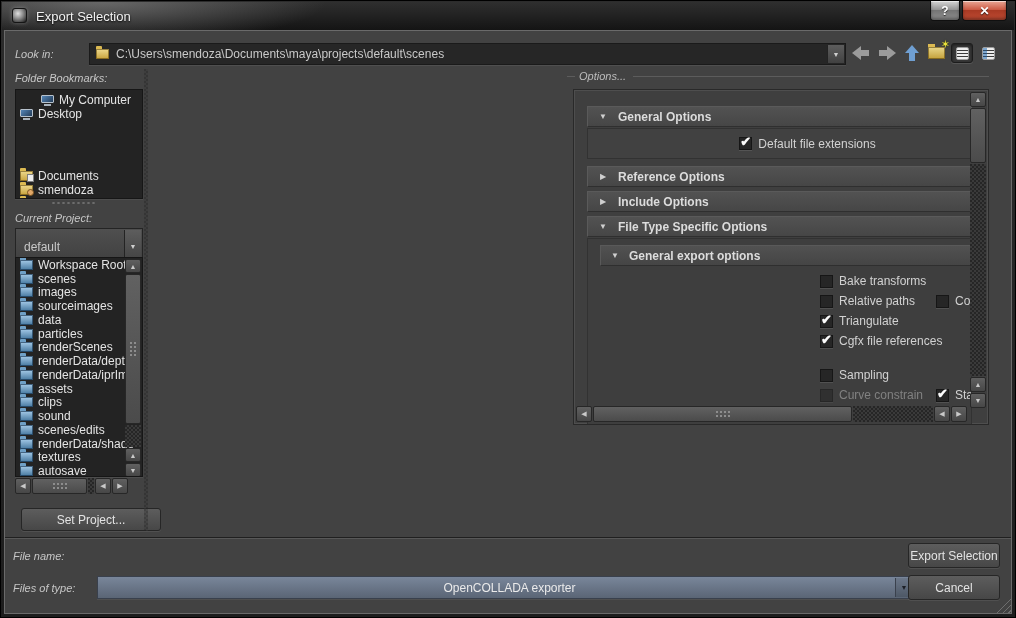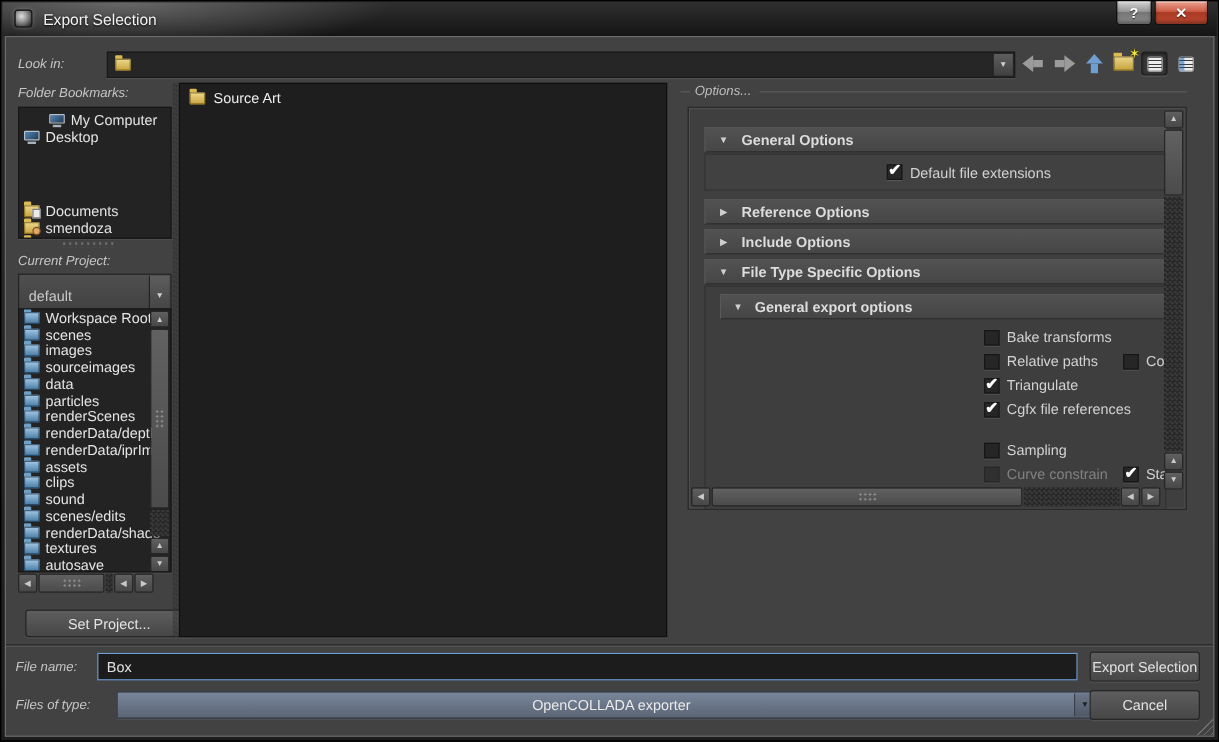--- a/index.html
+++ b/index.html
@@ -134,20 +134,21 @@
     </div>
   <div class="cap close">
       <span>✕</span>
     </div>
 
   <div class="client-frame"></div>
 
   <span class="lbl" style="left:14px; top:47px;">Look in:</span>
   <div class="field" style="left:88px; top:42px; width:757px; height:22px;">
     <span class="fold" style="margin:0 7px 0 6px;"></span>
+    <span>C:\Users\smendoza\Documents\maya\projects\default\scenes</span>
     <span class="combo-btn">
         <span>▼</span>
       </span>
   </div>
   <span class="nav-arrow back" style="left:851px; top:45px;">
       <span class="head"></span>
       <span class="stem"></span>
     </span>
   <span class="nav-arrow fwd" style="left:877px; top:45px;">
       <span class="head"></span>
@@ -298,26 +299,20 @@
         <span>▶</span>
       </div>
   </div>
 
   <div class="btn" style="left:20px; top:507px; width:140px; height:23px;">
       <span>Set Project...</span>
     </div>
 
   <div class="dither" style="position:absolute; left:143px; top:68px; width:4px; height:462px; opacity:.45;"></div>
 
-  <div style="position:absolute; left:148px; top:68px; width:407px; height:462px; background:#1e1e1e; border:1px solid #0f0f0f; box-shadow:0 1px 0 rgba(255,255,255,.06);">
-    <div class="li" style="height:18px; margin-top:3px; gap:7px;">
-      <span class="fold" style="margin-left:4px;"></span>
-      <span style="color:#ececec;">Source Art</span>
-    </div>
-  </div>
 
   <span class="lbl" style="left:578px; top:69px; color:#bdbdbd;">Options...</span>
   <div style="position:absolute; left:566px; top:75px; width:8px; border-top:1px solid #5c5c5c;"></div>
   <div style="position:absolute; left:632px; top:75px; width:356px; border-top:1px solid #5c5c5c;"></div>
 
   <div class="vp">
 
     <div class="sect" style="top:16px;">
       <span class="tri">▼</span>
       <span class="sl">General Options</span>
@@ -413,21 +408,20 @@
           <span>◀</span>
         </div>
       <div class="sb-btn" style="left:375px; top:0; width:16px; height:16px;">
           <span>▶</span>
         </div>
     </div>
   </div>
 
   <div class="sep"></div>
   <span class="lbl" style="left:12px; top:549px;">File name:</span>
-  <input class="txt" style="position: absolute; left: 80px; top: 543px; width: 817px; height: 23px; background: rgb(28, 28, 28); border: 1px solid rgb(111, 157, 209); color: rgb(226, 226, 226); font-size: 12px; font-family: &quot;Liberation Sans&quot;, sans-serif; padding: 0px 7px;" spellcheck="false" value="Box">
   <div class="btn" style="left:907px; top:542px; width:92px; height:25px;">
       <span>Export Selection</span>
     </div>
 
   <span class="lbl" style="left:12px; top:581px;">Files of type:</span>
   <div class="field" style="left:96px; top:575px; width:817px; height:23px; background:linear-gradient(#79869a,#5a6575); border-color:#39404c; color:#eaeaea;justify-content:center;">
     <span style="padding-left:8px;">OpenCOLLADA exporter</span>
     <span class="combo-btn" style="background:linear-gradient(#6b7789,#4e5866); border-left-color:#3a414d; color:#1c1f26;">
         <span>▼</span>
       </span>

